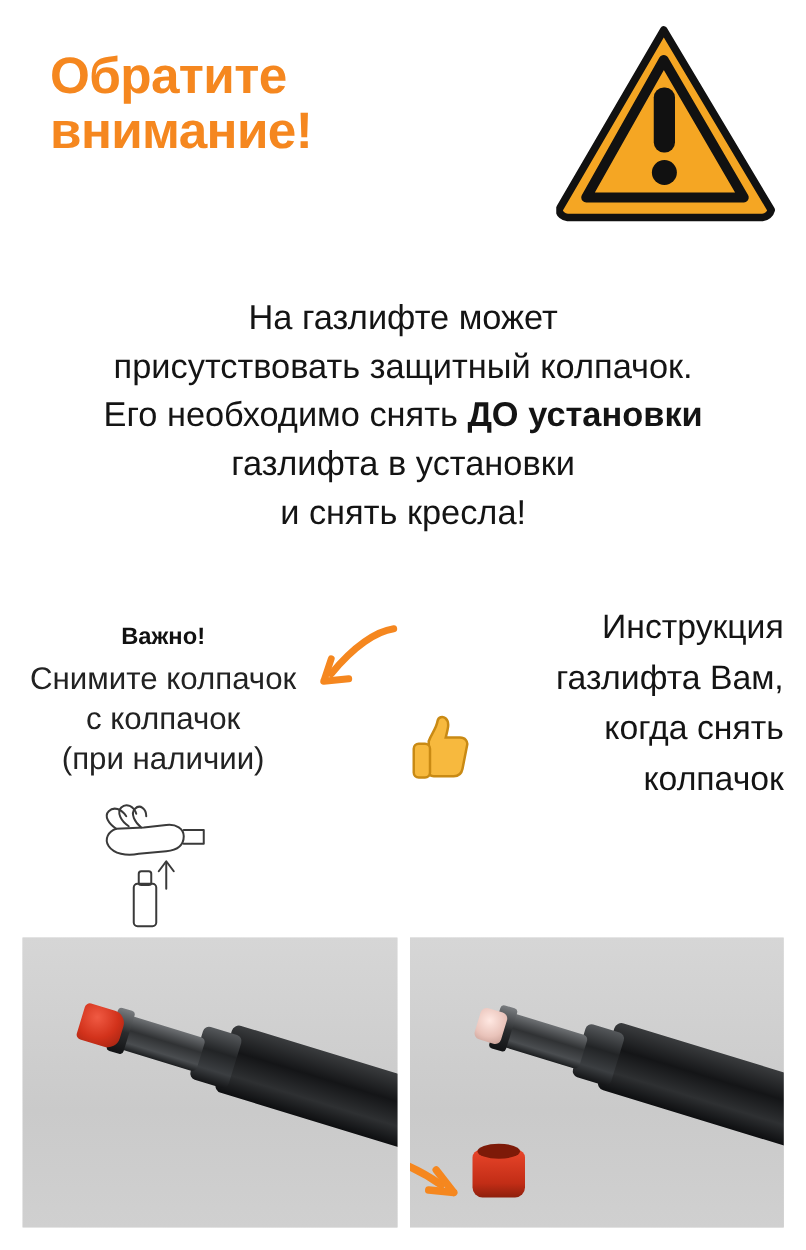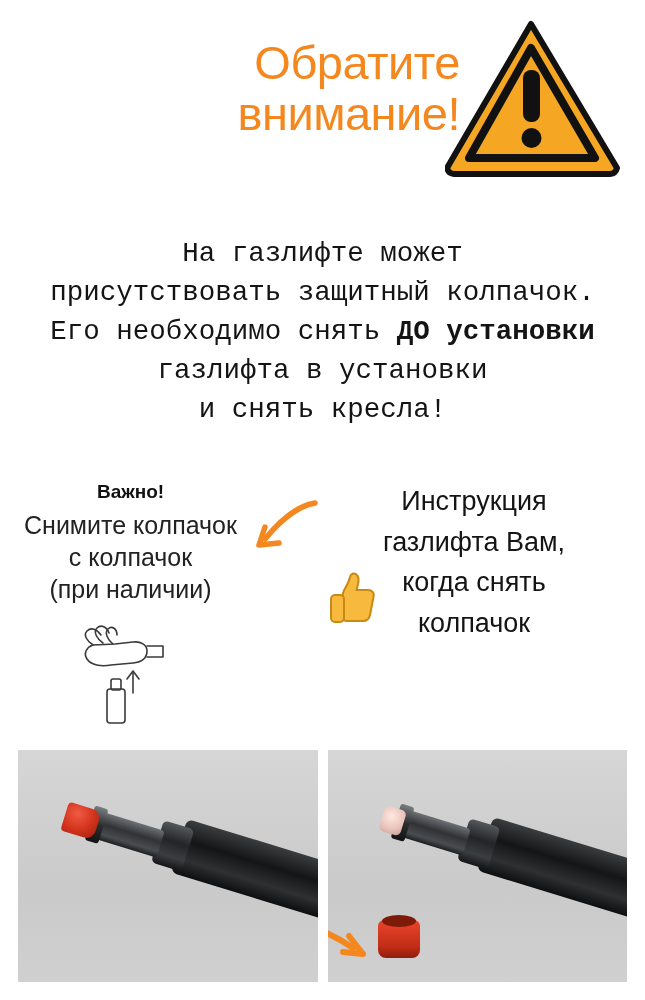--- a/index.html
+++ b/index.html
@@ -17,64 +17,63 @@
   }
 
   
   .header {
     position: relative;
     height: 212px;
     padding: 30px 18px 0 18px;
     box-sizing: border-box;
   }
   .headline {
-    font-size: 47px;
-    font-weight: normal;
+    font-size: 41px;
+    font-weight: bold;
     color: #F5871F;
     line-height: 1.08;
     letter-spacing: -0.5px;
     max-width: 420px;
     padding-left: 22px;
     padding-top: 8px;
-    text-align: right;
   }
   .headline .line2 { display: block; }
 
   .warn-sign {
     position: absolute;
     right: 22px;
     top: 18px;
     width: 178px;
     height: 160px;
   }
 
   
   .lead {
     text-align: center;
     font-size: 27.5px;
     line-height: 1.42;
     color: #141414;
     padding: 22px 14px 0 14px;
-    font-family: Liberation Mono, monospace;
   }
   .lead .strong { font-weight: bold; }
 
   
   .middle {
     display: flex;
     align-items: flex-start;
     padding: 46px 18px 0 18px;
     box-sizing: border-box;
     height: 300px;
   }
   .note-block {
     width: 225px;
     text-align: center;
     flex: 0 0 auto;
     padding-top: 6px;
+    margin-top: 18px;
   }
   .note-title {
     font-size: 19px;
     font-weight: bold;
     color: #111;
     margin-bottom: 6px;
   }
   .note-text {
     font-size: 25px;
     line-height: 1.28;
@@ -87,21 +86,21 @@
   }
 
   .arrow-wrap {
     flex: 0 0 auto;
     width: 78px;
     padding-top: 18px;
   }
 
   .right-block {
     flex: 1 1 auto;
-    text-align: center;
+    text-align: right;
     padding-top: 6px;
     position: relative;
   }
   .right-text {
     font-size: 27px;
     line-height: 1.5;
     color: #141414;
   }
   .thumb {
     position: absolute;

